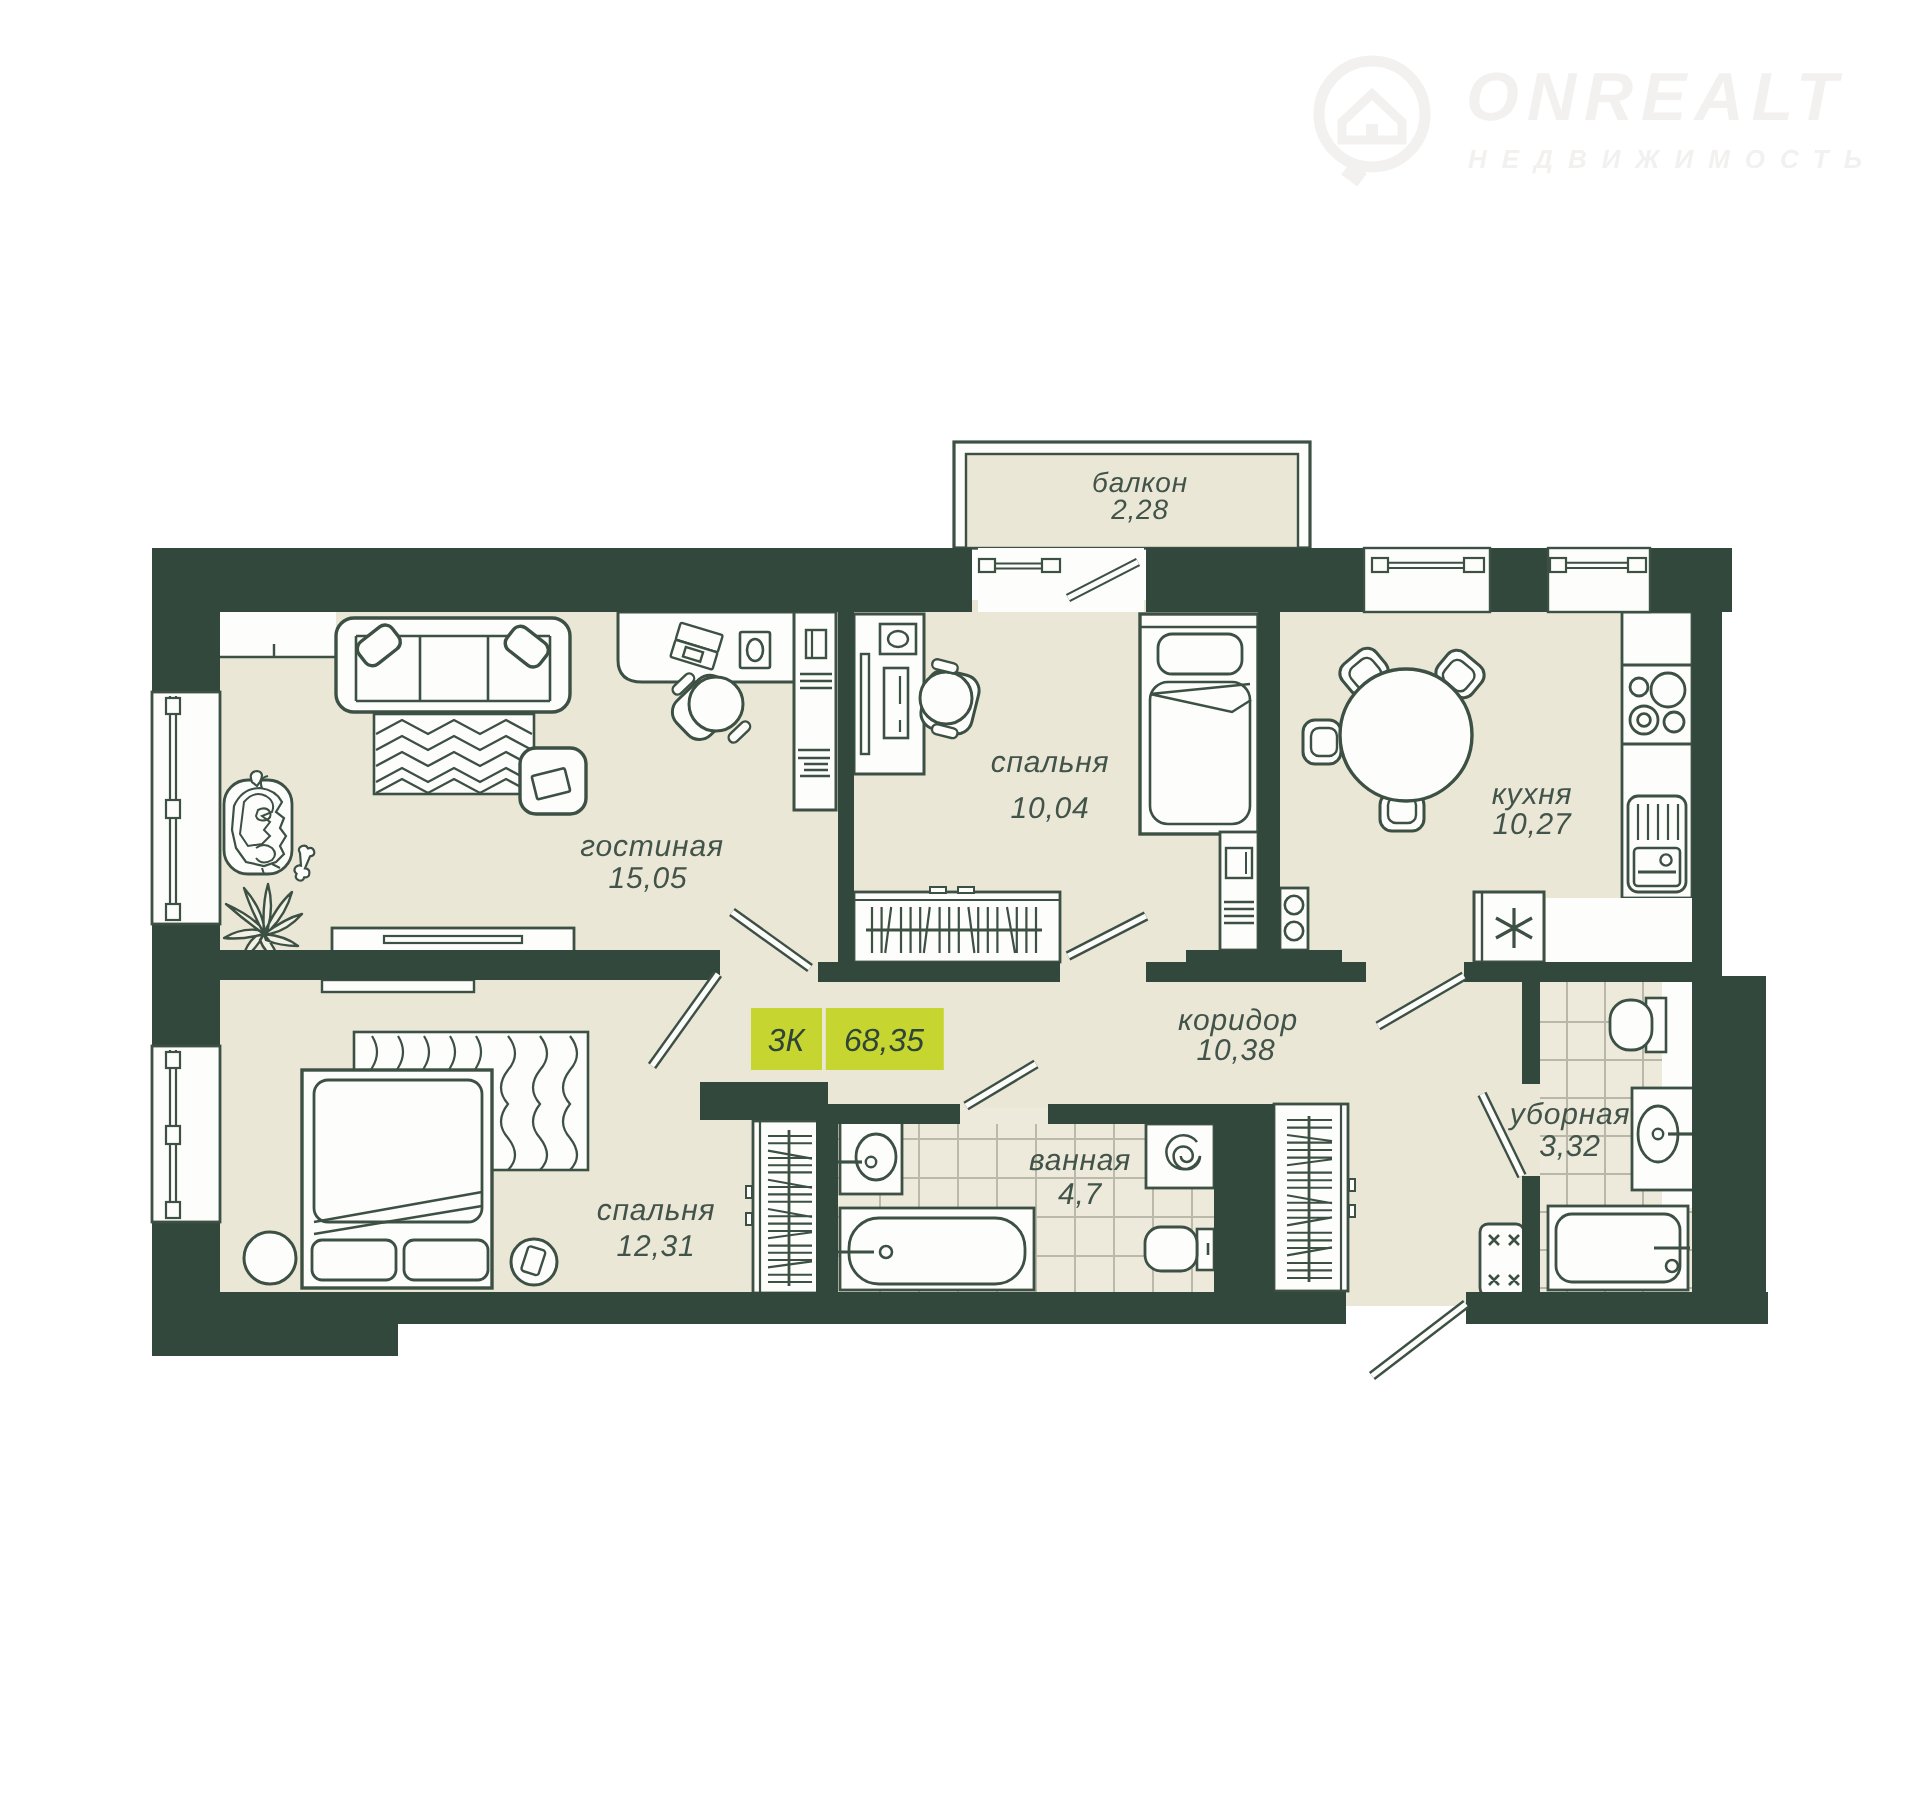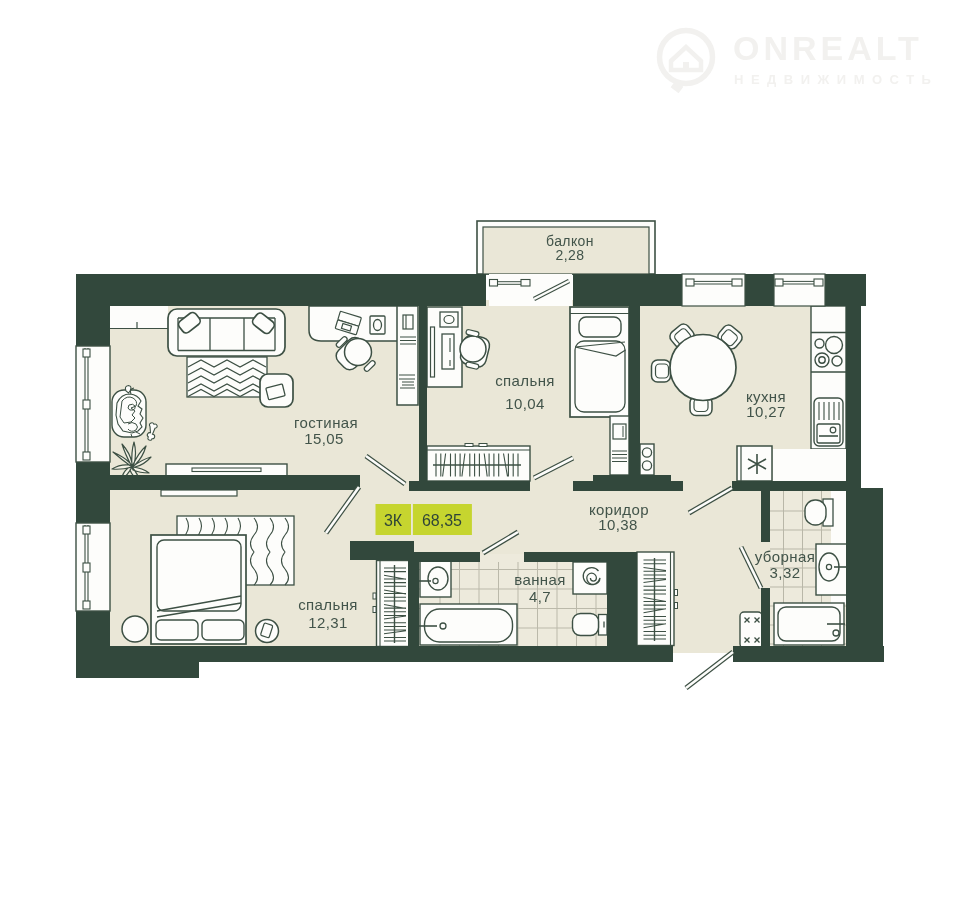--- a/index.html
+++ b/index.html
@@ -1,16 +1,16 @@
 <!DOCTYPE html>
 <html><head>
 <meta charset="utf-8">
 <style>
 html,body{margin:0;padding:0;background:#ffffff;}
-#page{width:960px;height:771px;position:relative;font-family:"Liberation Sans", sans-serif;}
+#page{width:960px;height:771px;position:relative;font-family:"Liberation Sans", sans-serif;font-style:italic;}
 text{font-family:"Liberation Sans", sans-serif;}
 .rm{font-size:15px;letter-spacing:0.4px;fill:#42544a;}
 .lg{fill:#f2f1ef;}
 </style>
 </head>
 <body>
 <div id="page">
 <svg width="960" height="910" viewBox="0 0 960 910" xmlns="http://www.w3.org/2000/svg">
 
 <rect x="0" y="0" width="960" height="910" fill="#ffffff"></rect>

